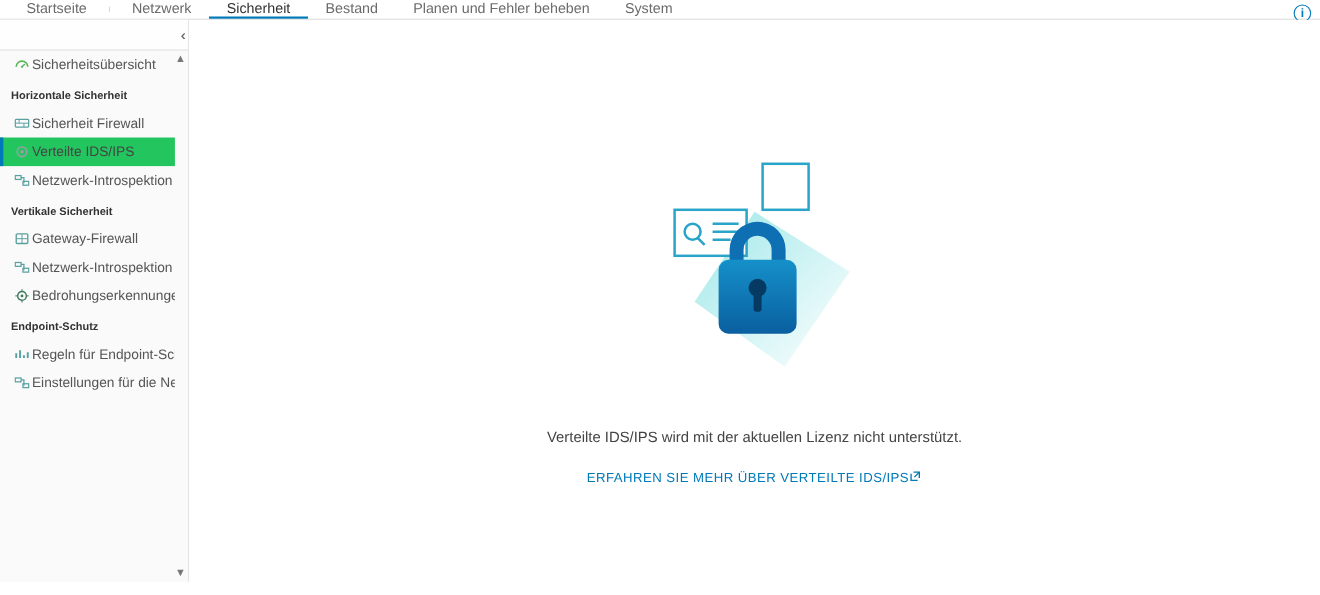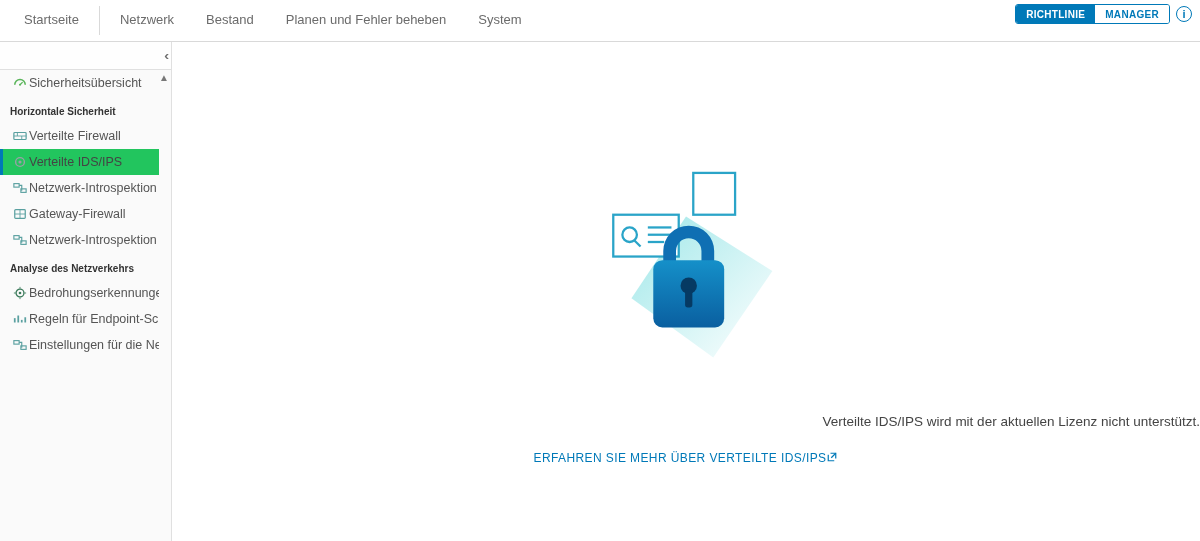--- a/index.html
+++ b/index.html
@@ -7,21 +7,21 @@
     margin: 0;
     font-family: -apple-system, BlinkMacSystemFont, "Segoe UI", Arial, sans-serif;
     font-size: 13px;
     color: #333;
     background: #fff;
     width: 1200px;
     height: 541px;
     overflow: hidden;
   }
   .topbar {
-    height: 42px;
+    height: 18px;
     border-bottom: 1px solid #d9d9d9;
     display: flex;
     align-items: stretch;
     padding: 0 8px;
     position: relative;
   }
   .topnav {
     display: flex;
     align-items: stretch;
   }
@@ -146,21 +146,21 @@
     position:absolute;
     top:120px;
     left:50%;
     transform:translateX(-50%);
     width:240px;
     text-align:center;
   }
   .msg {
     position:absolute;
     top:372px; left:0; right:0;
-    text-align:right;
+    text-align:center;
     color:#444;
     font-size:13.5px;
   }
   .link-row {
     position:absolute;
     top:408px; left:0; right:0;
     text-align:center;
   }
   .link {
     color:#0079b8;
@@ -176,29 +176,26 @@
   .ext-icon { width:12px; height:12px; }
 </style>
 </head>
 <body>
 
 <div class="topbar">
   <div class="topnav">
     <div class="topnav-item">Startseite</div>
     <div class="topnav-sep"></div>
     <div class="topnav-item">Netzwerk</div>
+    <div class="topnav-item active">Sicherheit</div>
     <div class="topnav-item">Bestand</div>
     <div class="topnav-item">Planen und Fehler beheben</div>
     <div class="topnav-item">System</div>
   </div>
   <div class="top-right">
-    <div class="mode-toggle">
-      <div class="active">RICHTLINIE</div>
-      <div class="inactive">MANAGER</div>
-    </div>
     <div class="info-icon">i</div>
   </div>
 </div>
 
 <div class="body-row">
 
   <div class="sidebar">
     <div class="collapse-bar">
       <span class="dbl-chevron">‹‹</span>
     </div>
@@ -219,21 +216,21 @@
       <div class="side-group-header">Horizontale Sicherheit</div>
       <div class="side-item">
         <span class="side-icon">
             <svg viewBox="0 0 16 16">
               <rect x="1" y="4" width="14" height="8" rx="1" fill="none" stroke="#5aa0a0" stroke-width="1.4"></rect>
               <line x1="1" y1="8" x2="15" y2="8" stroke="#5aa0a0"></line>
               <line x1="5" y1="4" x2="5" y2="8" stroke="#5aa0a0"></line>
               <line x1="10" y1="8" x2="10" y2="12" stroke="#5aa0a0"></line>
             </svg>
           </span>
-        <span>Verteilte Firewall</span>
+        <span>Sicherheit Firewall</span>
       </div>
       <div class="side-item selected">
         <span class="side-icon">
             <svg viewBox="0 0 16 16">
               <circle cx="8" cy="8" r="5" fill="none" stroke="#9aa0a6" stroke-width="1.6"></circle>
               <circle cx="8" cy="8" r="1.8" fill="#9aa0a6"></circle>
             </svg>
           </span>
         <span>Verteilte IDS/IPS</span>
       </div>
@@ -241,20 +238,21 @@
         <span class="side-icon">
             <svg viewBox="0 0 16 16">
               <rect x="1" y="3" width="6" height="4" fill="none" stroke="#5aa0a0" stroke-width="1.3"></rect>
               <rect x="9" y="9" width="6" height="4" fill="none" stroke="#5aa0a0" stroke-width="1.3"></rect>
               <path d="M7 5h3v6" fill="none" stroke="#5aa0a0" stroke-width="1.3"></path>
             </svg>
           </span>
         <span>Netzwerk-Introspektion ...</span>
       </div>
 
+      <div class="side-group-header">Vertikale Sicherheit</div>
       <div class="side-item">
         <span class="side-icon">
             <svg viewBox="0 0 16 16">
               <rect x="2" y="3" width="12" height="10" rx="1" fill="none" stroke="#5aa0a0" stroke-width="1.4"></rect>
               <line x1="2" y1="8" x2="14" y2="8" stroke="#5aa0a0"></line>
               <line x1="8" y1="3" x2="8" y2="13" stroke="#5aa0a0"></line>
             </svg>
           </span>
         <span>Gateway-Firewall</span>
       </div>
@@ -262,35 +260,35 @@
         <span class="side-icon">
             <svg viewBox="0 0 16 16">
               <rect x="1" y="3" width="6" height="4" fill="none" stroke="#5aa0a0" stroke-width="1.3"></rect>
               <rect x="9" y="9" width="6" height="4" fill="none" stroke="#5aa0a0" stroke-width="1.3"></rect>
               <path d="M7 5h3v6" fill="none" stroke="#5aa0a0" stroke-width="1.3"></path>
             </svg>
           </span>
         <span>Netzwerk-Introspektion ...</span>
       </div>
 
-      <div class="side-group-header">Analyse des Netzverkehrs</div>
       <div class="side-item">
         <span class="side-icon">
             <svg viewBox="0 0 16 16">
               <circle cx="8" cy="8" r="4.5" fill="none" stroke="#3a7a5a" stroke-width="1.5"></circle>
               <circle cx="8" cy="8" r="1.5" fill="#3a7a5a"></circle>
               <line x1="8" y1="1" x2="8" y2="3" stroke="#3a7a5a"></line>
               <line x1="8" y1="13" x2="8" y2="15" stroke="#3a7a5a"></line>
               <line x1="1" y1="8" x2="3" y2="8" stroke="#3a7a5a"></line>
               <line x1="13" y1="8" x2="15" y2="8" stroke="#3a7a5a"></line>
             </svg>
           </span>
         <span>Bedrohungserkennungen</span>
       </div>
 
+      <div class="side-group-header">Endpoint-Schutz</div>
       <div class="side-item">
         <span class="side-icon">
             <svg viewBox="0 0 16 16">
               <line x1="2" y1="12" x2="2" y2="7" stroke="#5aa0a0" stroke-width="2"></line>
               <line x1="6" y1="12" x2="6" y2="4" stroke="#5aa0a0" stroke-width="2"></line>
               <line x1="10" y1="12" x2="10" y2="9" stroke="#5aa0a0" stroke-width="2"></line>
               <line x1="14" y1="12" x2="14" y2="6" stroke="#5aa0a0" stroke-width="2"></line>
             </svg>
           </span>
         <span>Regeln für Endpoint-Sch...</span>

